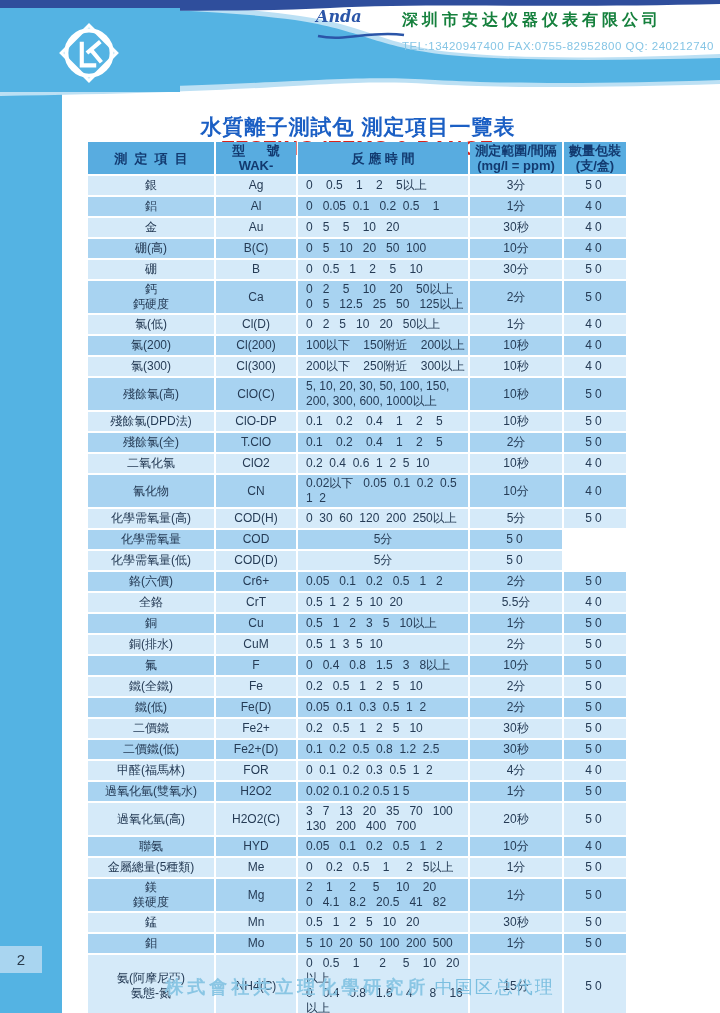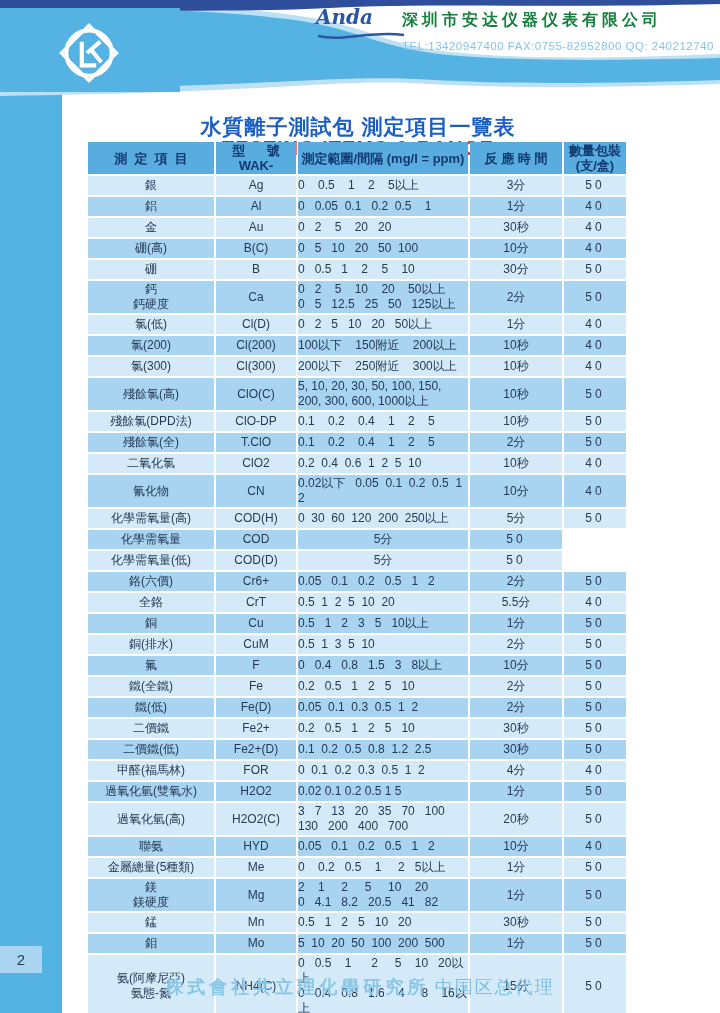--- a/index.html
+++ b/index.html
@@ -7,21 +7,21 @@
     width:720px;height:1013px;position:relative;background:#ffffff;
     font-family:"Liberation Sans","DejaVu Sans",sans-serif;
     overflow:hidden;
   }
   .sidebar{position:absolute;left:0;top:0;width:62px;height:1013px;background:#54B3E3;}
   .top-decor{position:absolute;left:0;top:0;width:720px;height:100px;}
   .lk-logo{position:absolute;left:56px;top:20px;width:66px;height:66px;}
   .brand{position:absolute;left:316px;top:4px;width:90px;height:40px;color:#2B55A8;}
   .brand-text{
     font-family:"DejaVu Serif","Liberation Serif",serif;
-    font-style:italic;font-weight:bold;font-size:20px;line-height:26px;
+    font-style:italic;font-weight:bold;font-size:16px;line-height:26px;
   }
   .brand-underline{position:absolute;left:0;top:24px;width:90px;height:14px;}
   .company-name{
     position:absolute;left:402px;top:10px;color:#15803d;font-size:16px;
     letter-spacing:4px;font-weight:bold;white-space:nowrap;
   }
   .contact-line{
     position:absolute;left:402px;top:40px;color:#85C5E5;font-size:11.5px;
     letter-spacing:0.5px;white-space:nowrap;
   }
@@ -36,21 +36,21 @@
   .table{position:absolute;left:88px;top:142px;width:540px;}
   .trow{
     display:grid;grid-template-columns:126px 80px 170px 92px 62px;
     column-gap:2px;margin-bottom:2px;
   }
   .cell{
     display:flex;align-items:center;justify-content:center;
     font-size:12px;line-height:15px;color:#253B55;
     white-space:pre-wrap;text-align:center;min-height:17px;padding:1px 0;
   }
-  .cell.range{justify-content:flex-start;text-align:left;}
+  .cell.range{justify-content:flex-start;text-align:left;padding-left:8px;}
   .cell.qty{letter-spacing:3px;}
   .thead .cell{
     background:#58ACE0;color:#123A70;font-weight:bold;min-height:30px;font-size:13px;
   }
   .trow.light .cell{background:#D5EAF9;}
   .trow.dark  .cell{background:#A8D3F1;}
   .page-num{
     position:absolute;left:0;top:946px;width:42px;height:27px;background:#A9D5F0;
     display:flex;align-items:center;justify-content:center;
     font-size:15px;color:#2A3A4A;
@@ -93,22 +93,22 @@
 <div class="contact-line">TEL:13420947400  FAX:0755-82952800  QQ:  240212740</div>
 
 <div class="title-en">TESTING ITEMS &amp; RANGE</div>
 <div class="title-zh">水質離子測試包 測定項目一覽表</div>
 
 <div class="table">
   <div class="trow thead">
     <div class="cell item">測  定  項  目</div>
     <div class="cell model">型      號
 WAK-</div>
+    <div class="cell time">反 應 時 間</div>
     <div class="cell" style="justify-content:center;text-align:center;padding-left:0;">測定範圍/間隔 (mg/l = ppm)</div>
-    <div class="cell time">反 應 時 間</div>
     <div class="cell">數量包裝
 (支/盒)</div>
   </div>
   <div id="trows">
       <div class="trow light">
         <div class="cell item">銀</div>
         <div class="cell model">Ag</div>
         <div class="cell range">0    0.5    1    2    5以上</div>
         <div class="cell time">3分</div>
         <div class="cell qty">50</div>
@@ -116,21 +116,21 @@
       <div class="trow dark">
         <div class="cell item">鋁</div>
         <div class="cell model">Al</div>
         <div class="cell range">0   0.05  0.1   0.2  0.5    1</div>
         <div class="cell time">1分</div>
         <div class="cell qty">40</div>
       </div>
       <div class="trow light">
         <div class="cell item">金</div>
         <div class="cell model">Au</div>
-        <div class="cell range">0   2    5    20   20</div>
+        <div class="cell range">0   5    5    10   20</div>
         <div class="cell time">30秒</div>
         <div class="cell qty">40</div>
       </div>
       <div class="trow dark">
         <div class="cell item">硼(高)</div>
         <div class="cell model">B(C)</div>
         <div class="cell range">0   5   10   20   50  100</div>
         <div class="cell time">10分</div>
         <div class="cell qty">40</div>
       </div>

